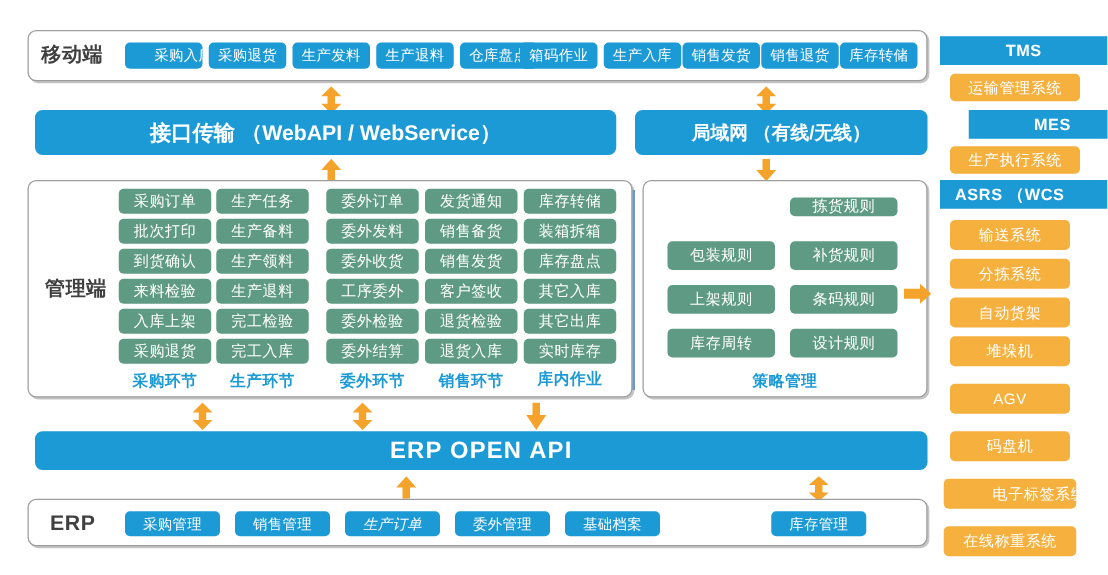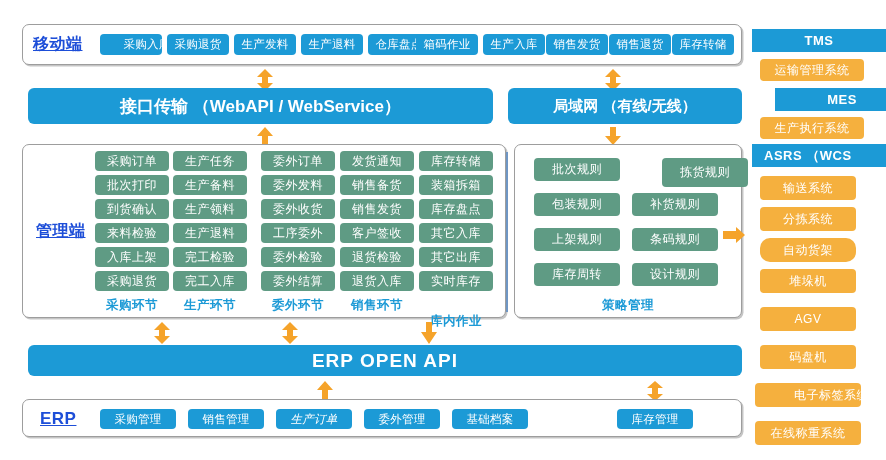--- a/index.html
+++ b/index.html
@@ -14,25 +14,24 @@
   
   .panel {
     position: absolute;
     background: #ffffff;
     border: 1.5px solid #9d9d9d;
     border-radius: 7px;
     box-shadow: 1.5px 1.5px 0 rgba(150,150,150,0.55);
   }
   .side-label {
     position: absolute;
-    color: #1d4ed8;
-    font-weight: bold;
-    letter-spacing: .5px;
-    white-space: nowrap;
-    text-decoration: underline;
+    color: #404040;
+    font-weight: bold;
+    letter-spacing: .5px;
+    white-space: nowrap;
   }
   .btn-blue {
     position: absolute;
     background: #1c9ad6;
     color: #ffffff;
     border-radius: 4px;
     text-align: center;
     white-space: nowrap;
     display: flex; align-items: center; justify-content: center;
     font-size: 11.5px;
@@ -175,28 +174,27 @@
   <div class="btn-green" style="left:340px; top:247px; width:74px; height:20px;">退货检验</div>
   <div class="btn-green" style="left:340px; top:271px; width:74px; height:20px;">退货入库</div>
   <div class="col-caption" style="left:340px; top:297px; width:74px;">销售环节</div>
 
   <div class="btn-green" style="left:419px; top:151px; width:74px; height:20px;">库存转储</div>
   <div class="btn-green" style="left:419px; top:175px; width:74px; height:20px;">装箱拆箱</div>
   <div class="btn-green" style="left:419px; top:199px; width:74px; height:20px;">库存盘点</div>
   <div class="btn-green" style="left:419px; top:223px; width:74px; height:20px;">其它入库</div>
   <div class="btn-green" style="left:419px; top:247px; width:74px; height:20px;">其它出库</div>
   <div class="btn-green" style="left:419px; top:271px; width:74px; height:20px;">实时库存</div>
-  <div class="col-caption" style="left:419px; top:313px; width:74px;">库内作业</div>
+  <div class="col-caption" style="left:419px; top:295px; width:74px;">库内作业</div>
 
   <div class="vdivider" style="left:506px; top:152px; height:160px;"></div>
 
   <div class="panel" style="left:514px; top:144px; width:228px; height:174px;"></div>
 
-  <div class="btn-green" style="left:534px; top:158px; width:86px; height:23px;">批次规则</div>
-  <div class="btn-green" style="left:632px; top:158px; width:86px; height:29px;margin-left:30px;">拣货规则</div>
+  <div class="btn-green" style="left:632px; top:158px; width:86px; height:15px;">拣货规则</div>
   <div class="btn-green" style="left:534px; top:193px; width:86px; height:23px;">包装规则</div>
   <div class="btn-green" style="left:632px; top:193px; width:86px; height:23px;">补货规则</div>
   <div class="btn-green" style="left:534px; top:228px; width:86px; height:23px;">上架规则</div>
   <div class="btn-green" style="left:632px; top:228px; width:86px; height:23px;">条码规则</div>
   <div class="btn-green" style="left:534px; top:263px; width:86px; height:23px;">库存周转</div>
   <div class="btn-green" style="left:632px; top:263px; width:86px; height:23px;">设计规则</div>
   <div class="col-caption" style="left:514px; top:297px; width:228px;">策略管理</div>
 
   <div class="arrow" style="left:723px; top:226px;">
     <svg width="22" height="18" viewBox="0 0 22 18">
@@ -246,20 +244,20 @@
   <div class="bar-blue-flat" style="left:752px; top:29px; width:134px; height:23px;">TMS</div>
   <div class="btn-orange" style="left:760px; top:59px; width:104px; height:22px;">运输管理系统</div>
 
   <div class="bar-blue-flat" style="left:752px; top:88px; width:134px; height:23px;margin-left:23px;">MES</div>
   <div class="btn-orange" style="left:760px; top:117px; width:104px; height:22px;">生产执行系统</div>
 
   <div class="bar-blue-flat" style="left:752px; top:144px; width:134px; height:23px; justify-content:flex-start; padding-left:12px;">ASRS （WCS</div>
 
   <div class="btn-orange" style="left:760px; top:207px; width:96px; height:24px;">分拣系统</div>
   <div class="btn-orange" style="left:760px; top:176px; width:96px; height:24px;">输送系统</div>
-  <div class="btn-orange" style="left:760px; top:238px; width:96px; height:24px;border-radius:10px;">自动货架</div>
+  <div class="btn-orange" style="left:760px; top:238px; width:96px; height:24px;">自动货架</div>
   <div class="btn-orange" style="left:760px; top:269px; width:96px; height:24px;">堆垛机</div>
   <div class="btn-orange" style="left:760px; top:307px; width:96px; height:24px;">AGV</div>
   <div class="btn-orange" style="left:760px; top:345px; width:96px; height:24px;">码盘机</div>
   <div class="btn-orange" style="left:755px; top:383px; width:106px; height:24px;padding-left:47px;">电子标签系统</div>
   <div class="btn-orange" style="left:755px; top:421px; width:106px; height:24px;">在线称重系统</div>
 
 </div>
 
 </body></html>

